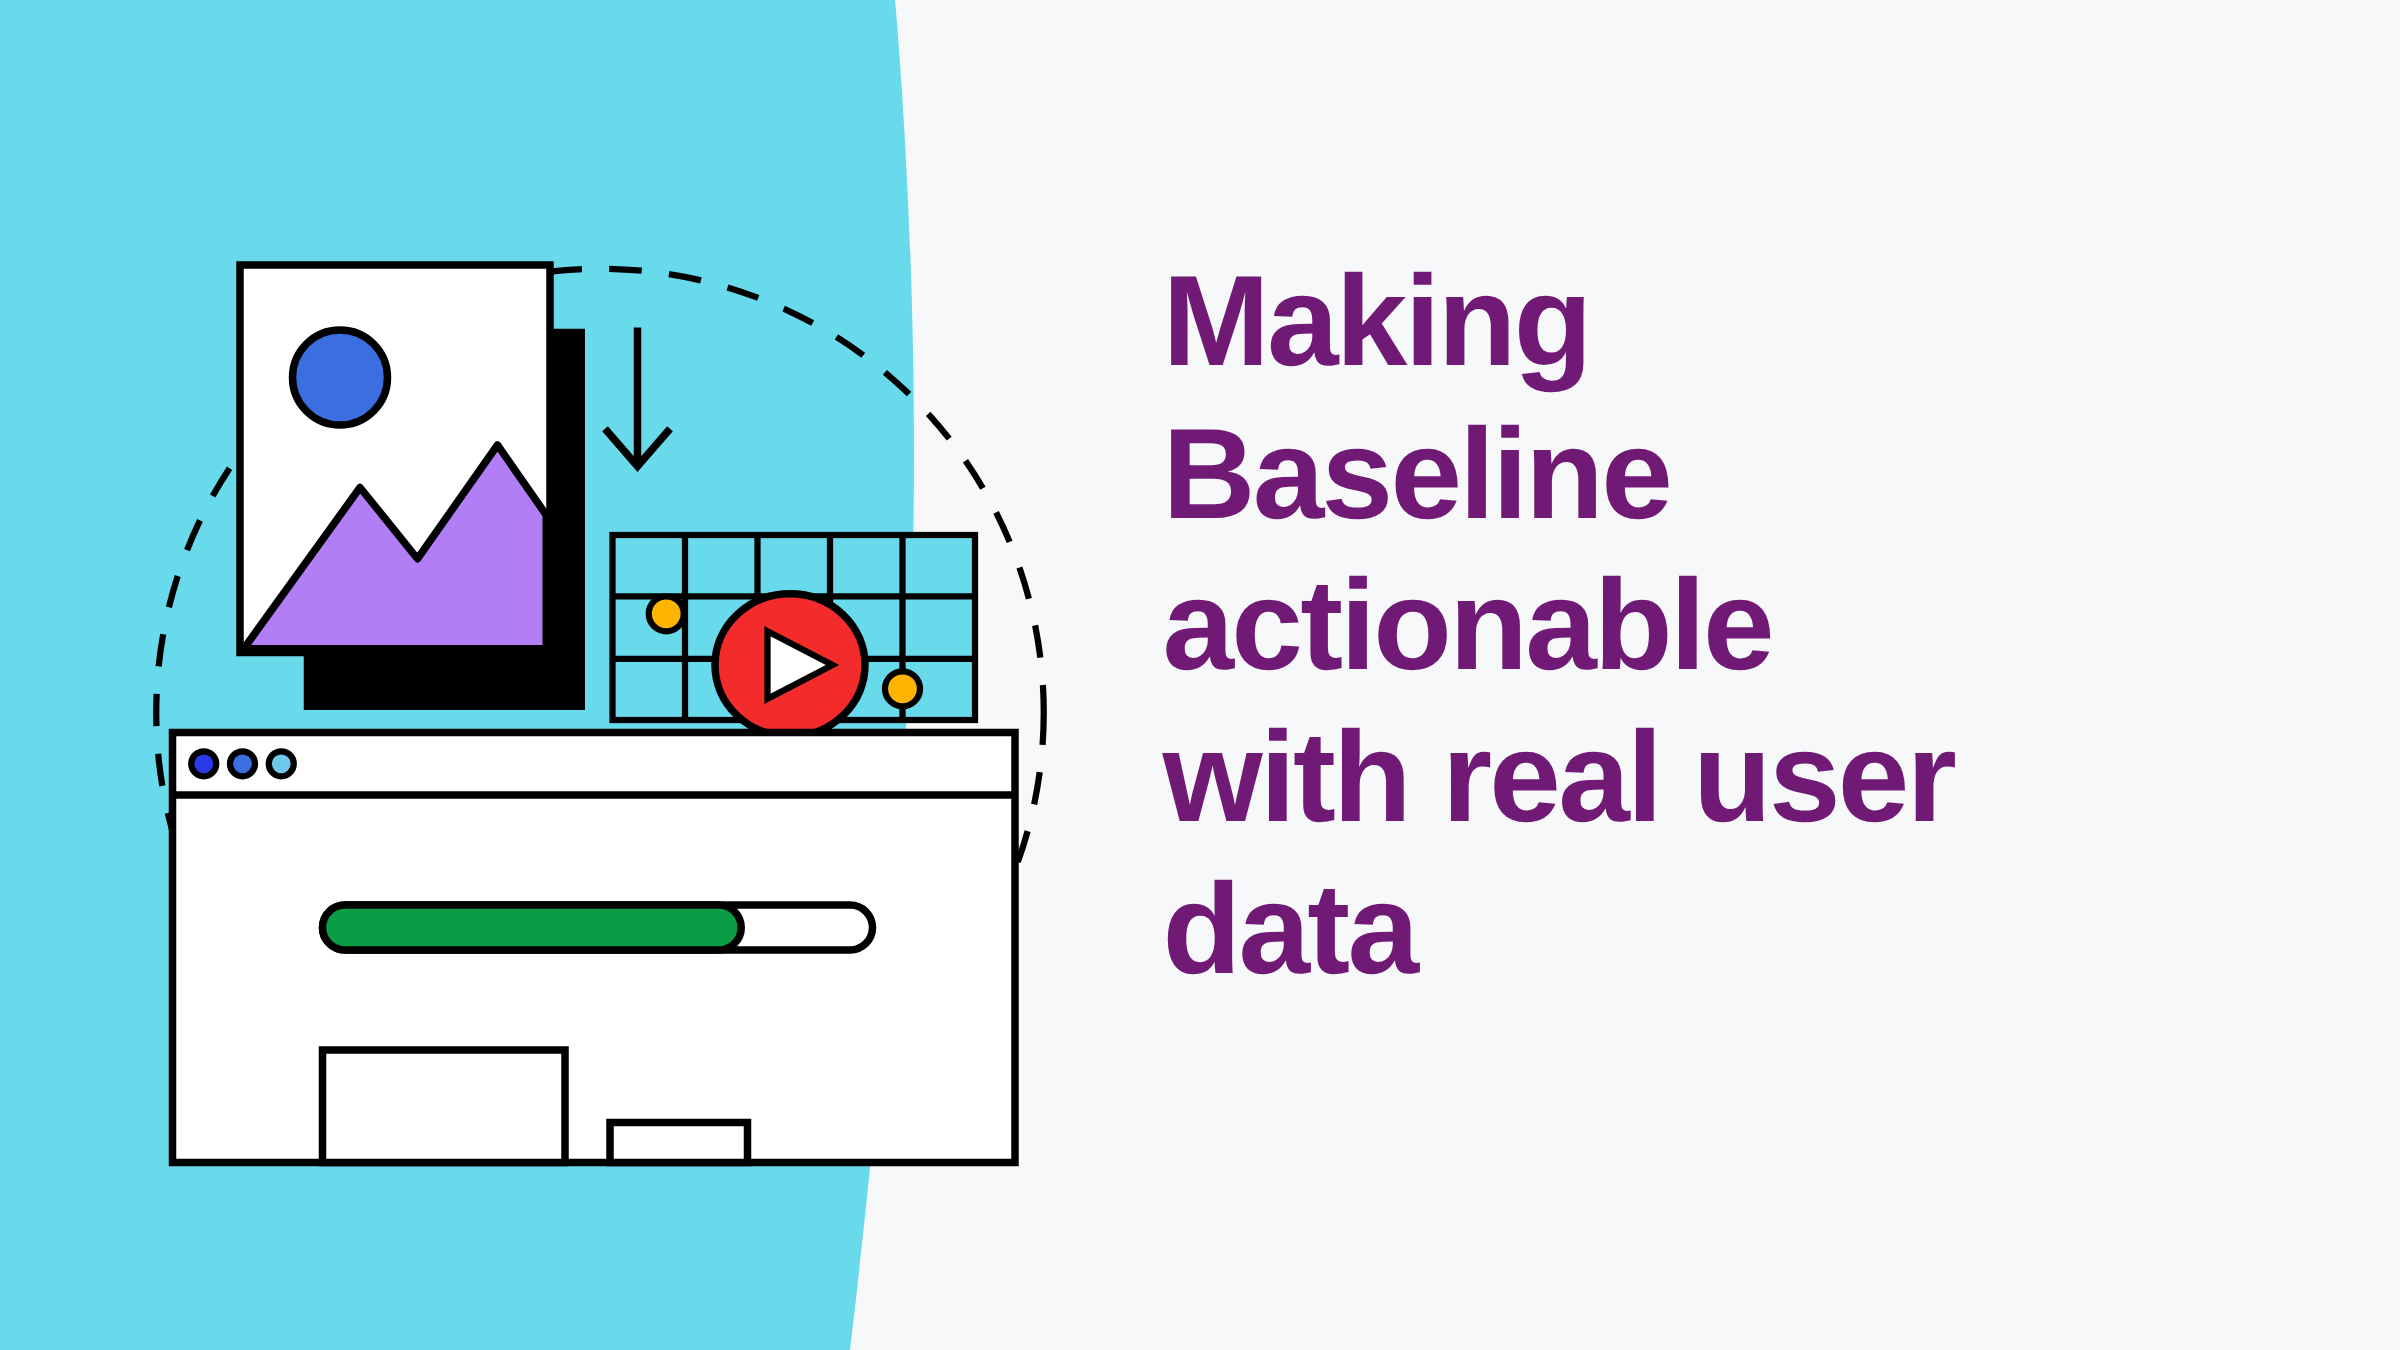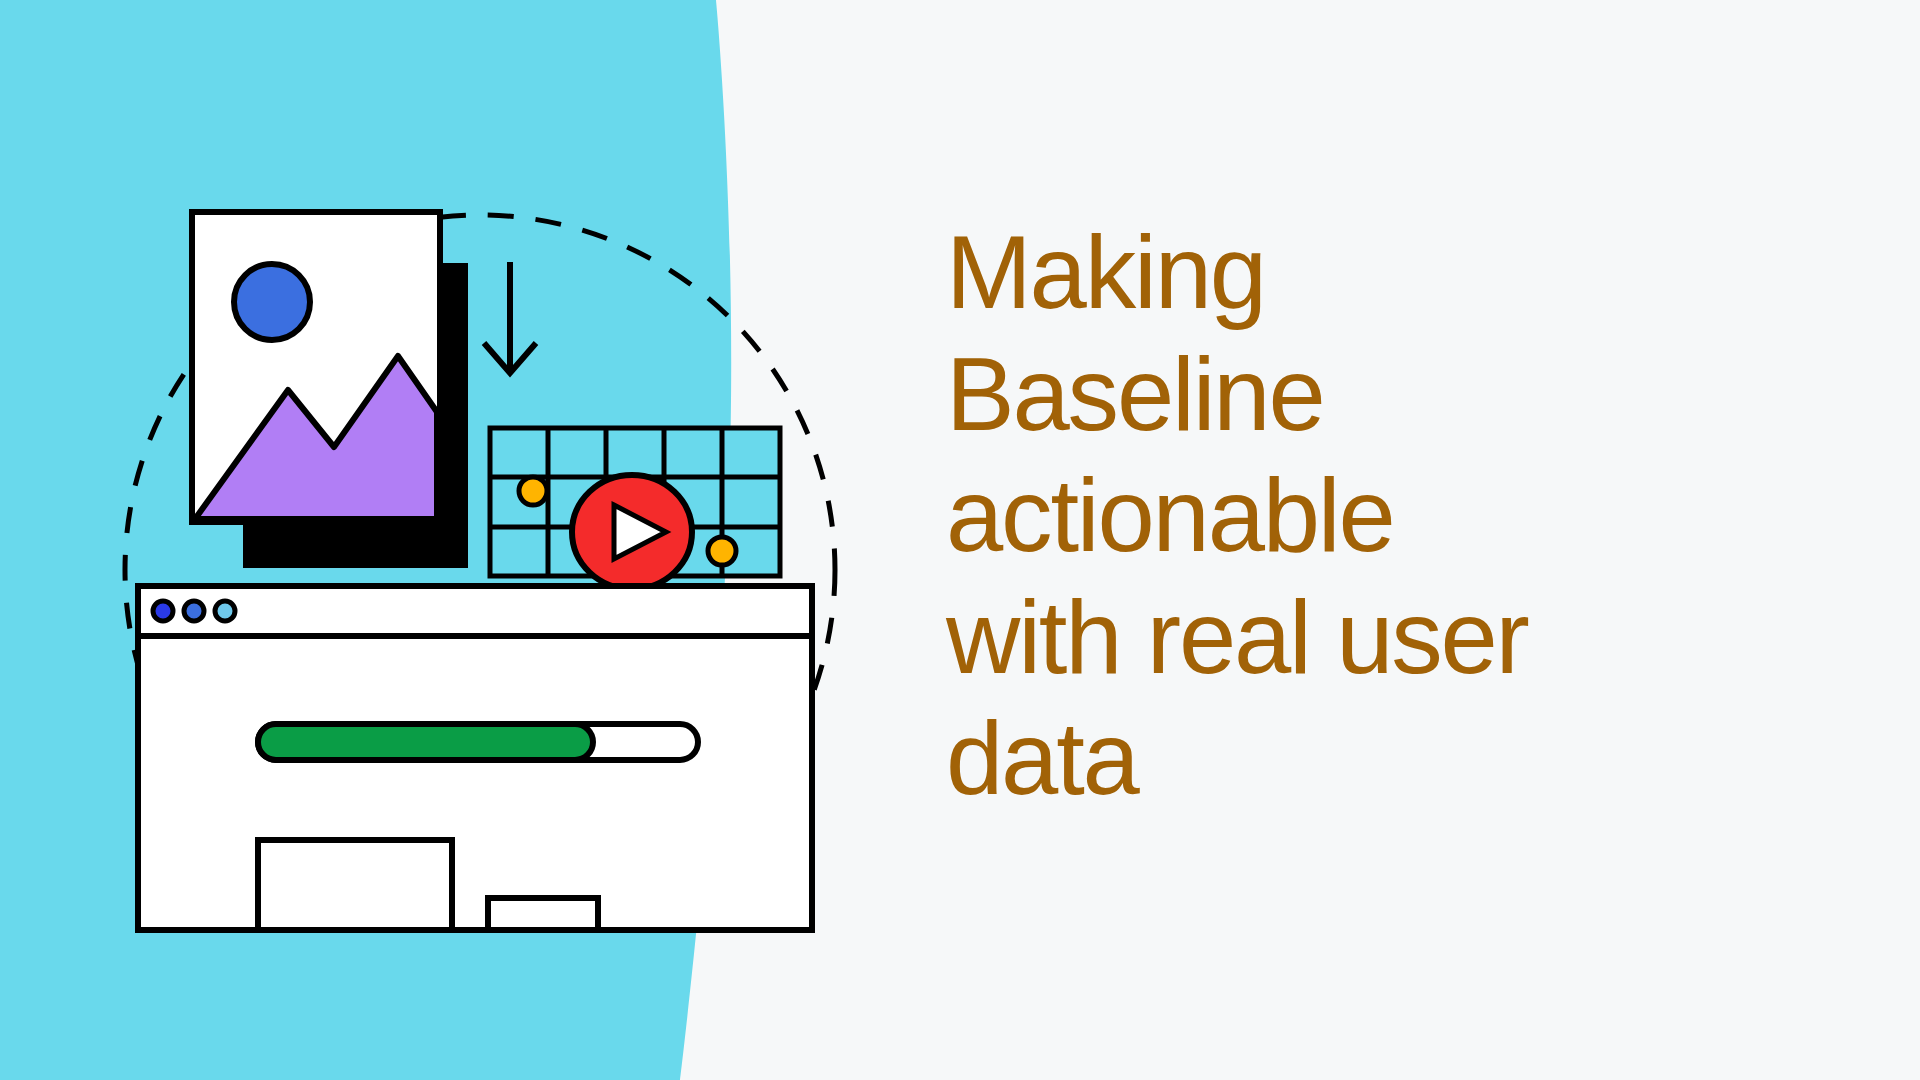--- a/index.html
+++ b/index.html
@@ -39,27 +39,27 @@
 
   
   #headline-block {
     position: absolute;
     left: 930px;
     top: 196px;
     width: 840px;
   }
 
   #headline {
-    margin: 16px;
+    margin: 0;
     font-family: "Liberation Sans", sans-serif;
     font-size: 103px;
     line-height: 1.18;
-    font-weight: 400;
+    font-weight: 700;
     letter-spacing: -2.2px;
-    color: #a16207;
+    color: #701a75;
     white-space: pre-line;
   }
 </style>
 </head>
 <body>
 
 <div id="stage">
 
   <svg id="bg-blob" viewBox="0 0 1920 1080" preserveAspectRatio="none">
     <rect x="0" y="0" width="1920" height="1080" fill="#f6f8f9"></rect>

